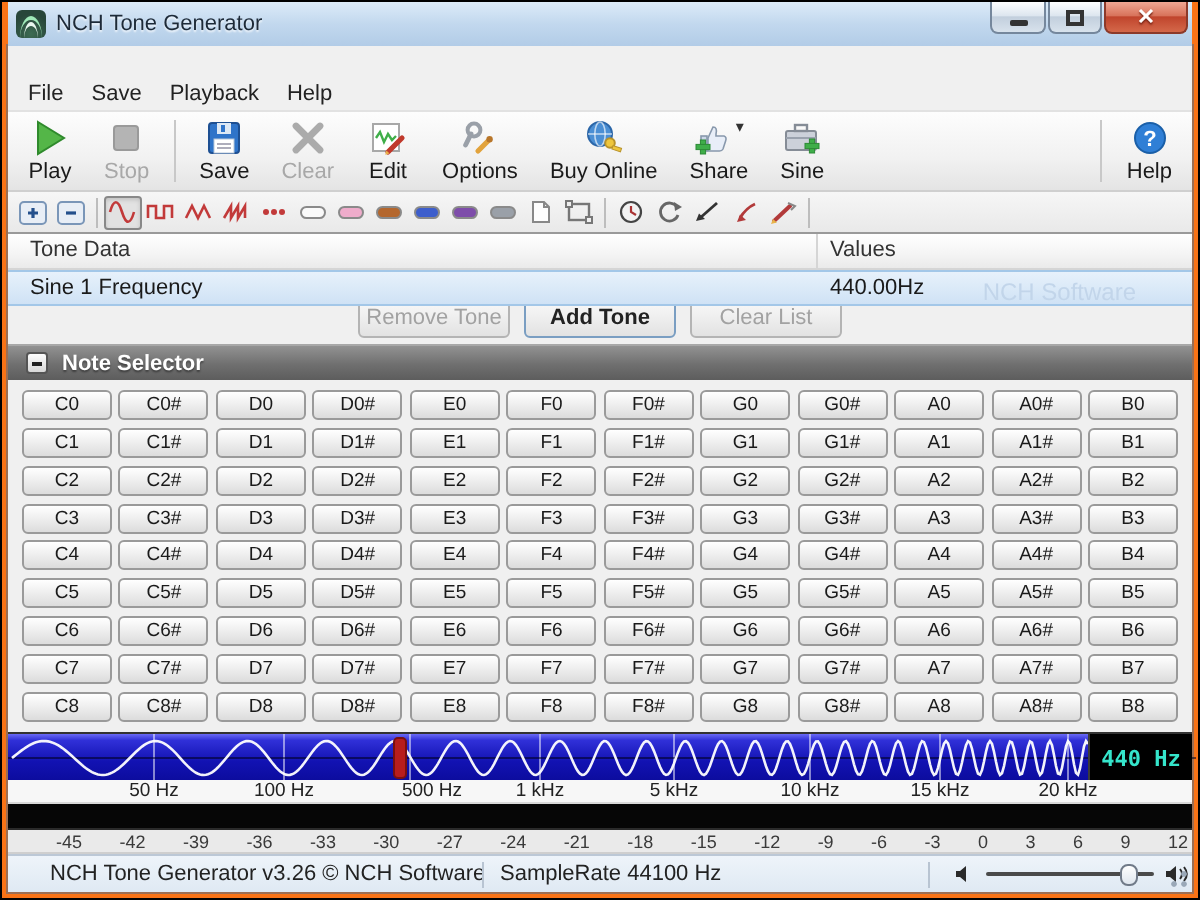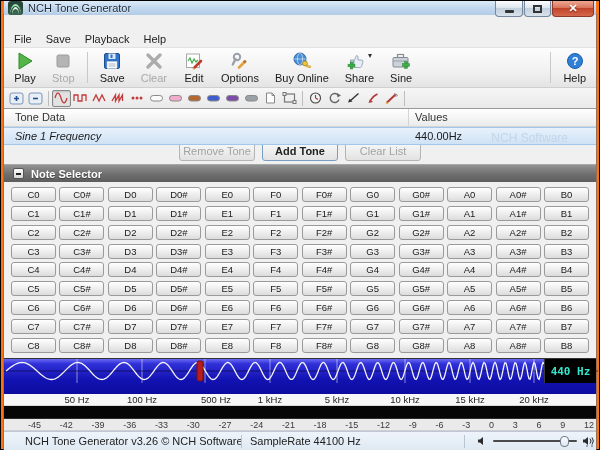--- a/index.html
+++ b/index.html
@@ -65,21 +65,21 @@
   
   .tone-table { height:28px; background:#fff; position:relative; }
   .t-head { height:18px; display:flex; font-size:11px; color:#333;
             background:linear-gradient(180deg,#ffffff,#f4f4f4 60%,#eaeaea);
             border-bottom:1px solid #d5d5d5; }
   .t-col-name { width:405px; padding:2px 0 0 11px; border-right:1px solid #d5d5d5; }
   .t-col-val  { flex:1; padding:2px 0 0 6px; }
   .t-row { height:18px; display:flex; font-size:11px; color:#1a1a1a;
            background:linear-gradient(180deg,#e7f1fb,#cfe2f5);
            border:1px solid #a3c7e8; border-left:none; border-right:none; cursor:default; }
-  .t-row .t-cell-name { width:405px; padding:2px 0 12px 11px;font-style:italic; }
+  .t-row .t-cell-name { width:405px; padding:2px 0 12px 11px; }
   .t-row .t-cell-val  { flex:1; padding:2px 0 0 6px; }
   .watermark { position:absolute; right:28px; top:22px; font-size:12px; color:#c2d5ea;
                pointer-events:none; }
 
   
   .actions { height:27px; background:#f0f0f0; display:flex; align-items:center;
              justify-content:center; gap:7px; border-top:1px solid #e0e0e0; }
   .act-btn { width:76px; height:20px; font-size:11px; border:1px solid #b4b4b4; border-radius:3px;
              background:linear-gradient(180deg,#f9f9f9,#eeeeee 50%,#e2e2e2); color:#222;
              display:flex; align-items:center; justify-content:center; cursor:pointer; }
@@ -98,21 +98,21 @@
 
   .note-grid { height:176px; background:#f0f0f0; display:flex; flex-direction:column;
                justify-content:space-evenly; padding:1px 7px; }
   .note-row { display:flex; justify-content:space-between; }
   .note-btn { width:45px; height:15px; font-size:9.5px; color:#1a1a1a;
               border:1px solid #9a9a9a; border-radius:3px;
               background:linear-gradient(180deg,#ffffff,#ececec 55%,#dcdcdc);
               display:flex; align-items:center; justify-content:center; cursor:pointer; }
 
   
-  .freq-slider { height:36px; position:relative; cursor:pointer;
+  .freq-slider { height:24px; position:relative; cursor:pointer;
                  background:linear-gradient(180deg,#6a6af5 0%,#3030d8 14%,#1212b2 60%,#0c0c9e 100%);
                  border-top:1px solid #333; }
   .freq-slider svg { position:absolute; left:0; top:0; }
   .freq-display { position:absolute; right:0; top:0; width:52px; height:24px; background:#000;
                   border-left:1px solid #3a3a3a; color:#35e5cb; font-size:11px; font-weight:bold;
                   display:flex; align-items:center; justify-content:center;
                   font-family:"DejaVu Sans Mono", monospace; }
 
   .freq-ticks { height:12px; background:#f7f7f7; position:relative; border-bottom:1px solid #d8d8d8; }
   .freq-tick-label { position:absolute; top:0; transform:translateX(-50%); font-size:9.5px; color:#222; }

